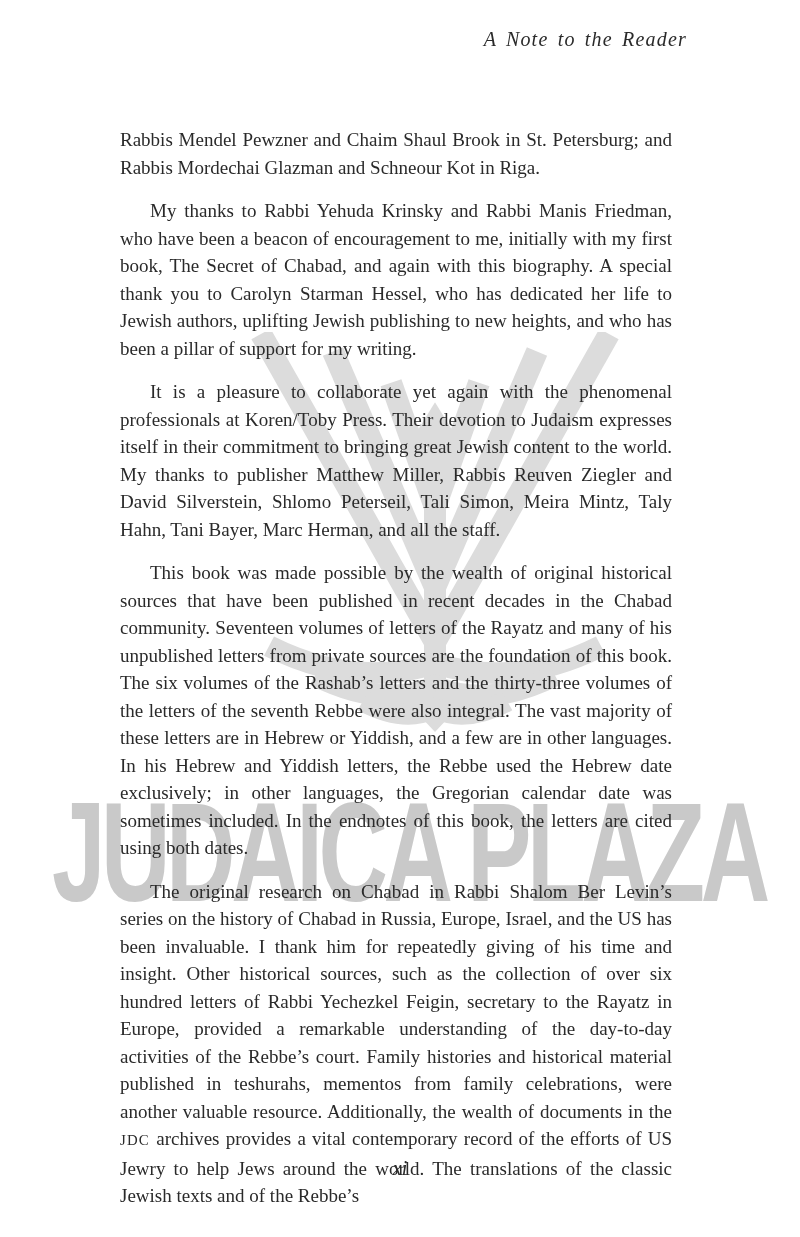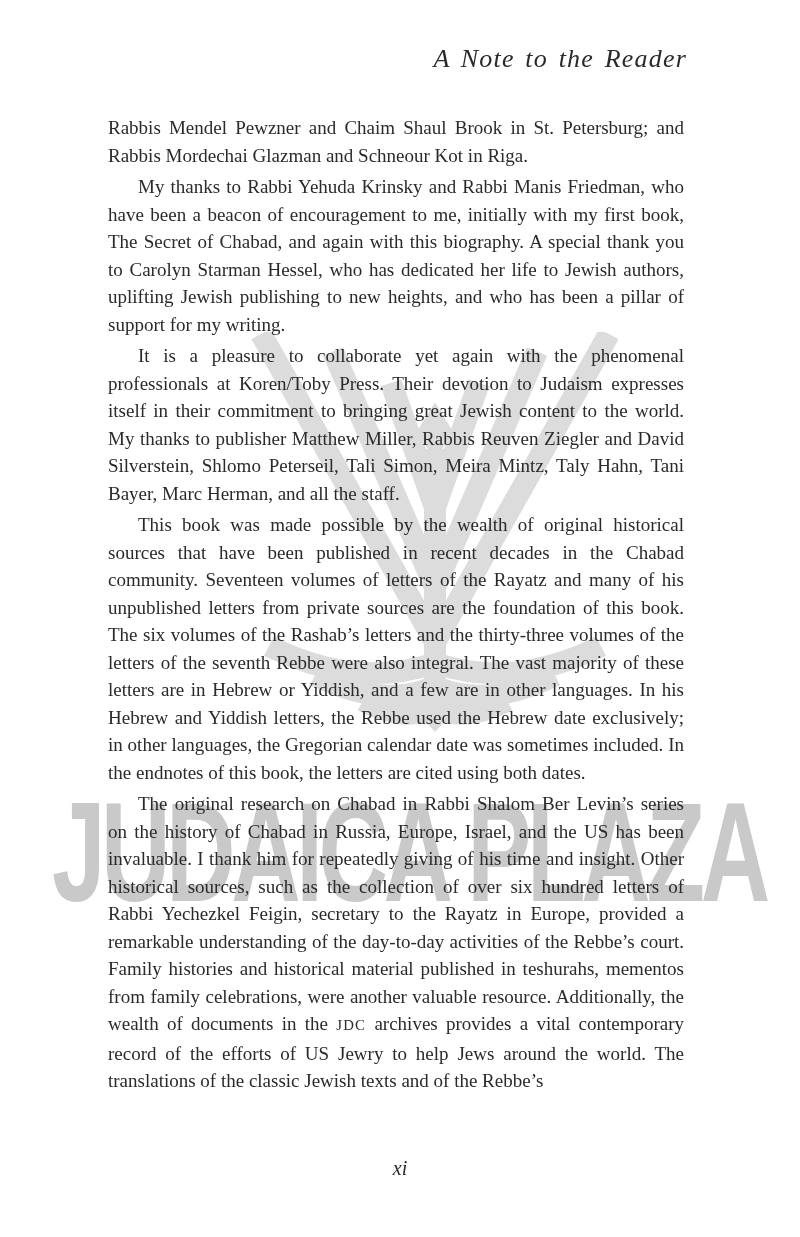--- a/index.html
+++ b/index.html
@@ -6,41 +6,41 @@
   .page {
     position: relative;
     width: 800px;
     height: 1237px;
     background: var(--bg, #ffffff);
     overflow: hidden;
     font-family: "Liberation Serif", serif;
   }
   .running-head {
     position: absolute;
-    top: 44px;
+    top: 28px;
     right: 113px;
     z-index: 2;
     font-style: italic;
-    font-size: 26px;
+    font-size: 20px;
     letter-spacing: 1.2px;
     word-spacing: 3px;
     color: var(--text, #2a2a2a);
   }
   .body-text {
     position: absolute;
     top: 110px;
     left: 104px;
     width: 584px;
     z-index: 2;
     font-size: 19px;
     line-height: 27.5px;
     text-align: justify;
     color: var(--text, #2a2a2a);
   }
-  .para { margin: 4px; }
+  .para { margin: 16px; }
   .para.indent { text-indent: 30px; }
   .italic { }
   .sc { font-size: 0.78em; letter-spacing: 1.2px; }
   .wm-text {
     position: absolute;
     top: 782px;
     left: 52px;
     z-index: 1;
     font-family: "Liberation Sans", sans-serif;
     font-weight: bold;

